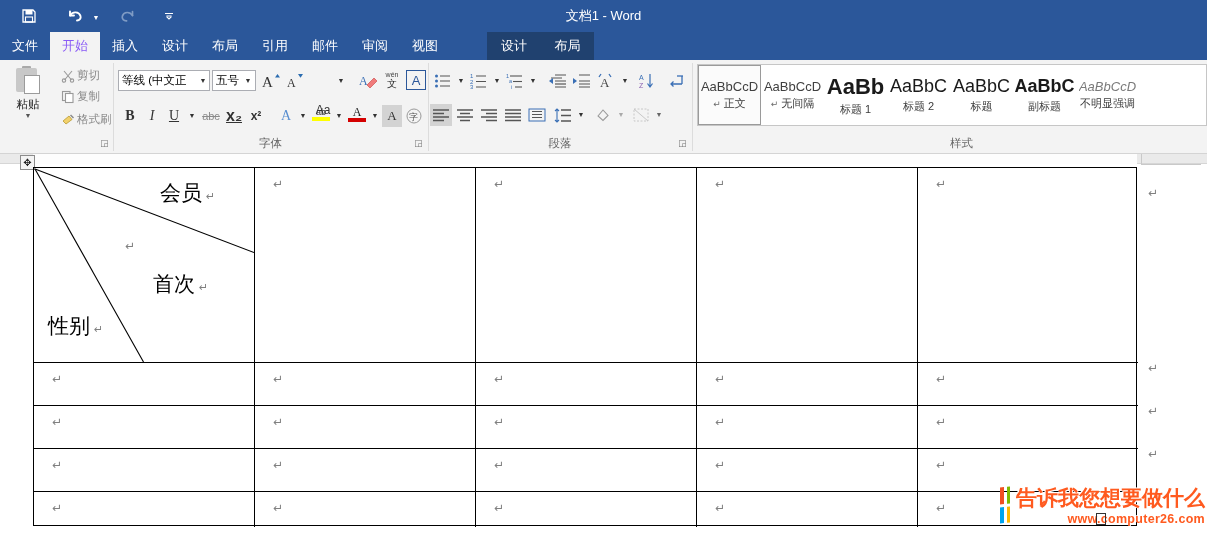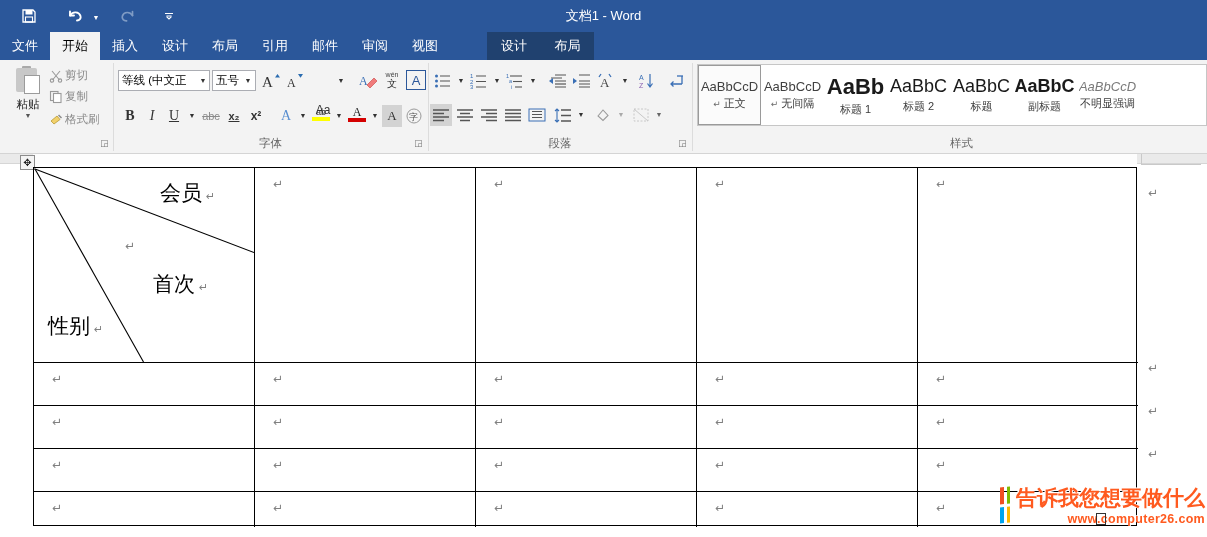--- a/index.html
+++ b/index.html
@@ -44,21 +44,21 @@
   }
   .ctx-tab-bg {
     position: absolute; left: 487px; top: 0; width: 107px; height: 28px;
     background: #20416f;
   }
   .tabs { position: absolute; left: 0; top: 0; height: 28px; display: flex; }
   .tab {
     height: 28px; padding: 0 12px; display: flex; align-items: center;
     color: #ffffff; font-size: 13px; white-space: nowrap;
   }
-  .tab.active { background: #f3f3f3; color: #000000; }
+  .tab.active { background: #f3f3f3; color: #8b5cf6; }
   .tellme {
     position: absolute; left: 604px; top: 0; height: 28px;
     display: flex; align-items: center; gap: 5px;
     color: #a9bcd8; font-size: 12px;
   }
 
   
   .ribbon {
     position: absolute; left: 0; top: 60px; width: 1207px; height: 94px;
     background: #f3f3f3; border-bottom: 1px solid #d4d4d4;
@@ -91,21 +91,21 @@
     position: absolute; left: 9px; top: 0px; width: 9px; height: 5px;
     background: #a9a9a9; border-radius: 1px;
   }
   .paste-doc {
     position: absolute; left: 11px; top: 9px; width: 16px; height: 19px;
     background: #ffffff; border: 1px solid #9b9b9b;
   }
   .clip-label { font-size: 11.5px; color: #222; margin-top: 1px; }
   .clip-caret { font-size: 7px; color: #555; line-height: 8px; }
   .clip-item {
-    position: absolute; left: 48px; height: 19px;
+    position: absolute; left: 60px; height: 19px;
     display: flex; align-items: center; gap: 1px;
     font-size: 11.5px; color: #8a8a8a; justify-content: center;
   }
   .clip-item .ci { width: 16px; height: 16px; display: flex; align-items: center; justify-content: center; }
 
   
   .rb {
     position: absolute; display: flex; align-items: center; justify-content: center;
     height: 22px; font-size: 12px; color: #333;
   }
@@ -344,21 +344,21 @@
   <span style="font-size:7px;color:#444;">wén</span>
     <span style="font-size:10px;color:#222;">文</span>
 </div>
 <div class="rb outl" style="left:406px;top:70px;width:20px;height:20px;font-size:13px;color:#2b579a;">A</div>
 
 <div class="rb" style="left:120px;top:105px;width:20px;font-weight:bold;font-family:'Liberation Serif',serif;font-size:14px;">B</div>
 <div class="rb" style="left:142px;top:105px;width:20px;font-style:italic;font-family:'Liberation Serif',serif;font-size:14px;">I</div>
 <div class="rb" style="left:164px;top:105px;width:20px;text-decoration:underline;font-family:'Liberation Serif',serif;font-size:14px;">U</div>
 <div class="combo-caret" style="left:185px;top:105px;">▼</div>
 <div class="rb" style="left:200px;top:105px;width:22px;font-size:11px;color:#8c8c8c;text-decoration:line-through;">abc</div>
-<div class="rb" style="left:224px;top:105px;width:20px;font-weight:bold;font-size:11px;text-decoration:underline;">x₂</div>
+<div class="rb" style="left:224px;top:105px;width:20px;font-weight:bold;font-size:16px;text-decoration:underline;">x₂</div>
 <div class="rb" style="left:246px;top:105px;width:20px;font-weight:bold;font-size:12px;">x²</div>
 <div class="rb" style="left:276px;top:105px;width:20px;font-size:14px;color:#5a8fd0;font-family:'Liberation Serif',serif;">A</div>
 <div class="combo-caret" style="left:296px;top:105px;">▼</div>
 <div class="rb" style="left:310px;top:103px;width:22px;flex-direction:column;">
   <span style="font-size:9px;color:#333;line-height:9px;">ab</span>
     <span style="display:block;width:18px;height:4px;background:#ffff00;"></span>
 </div>
 <div class="combo-caret" style="left:332px;top:105px;">▼</div>
 <div class="rb" style="left:346px;top:103px;width:22px;flex-direction:column;">
   <span style="font-size:12px;color:#222;line-height:12px;font-family:'Liberation Serif',serif;">A</span>

